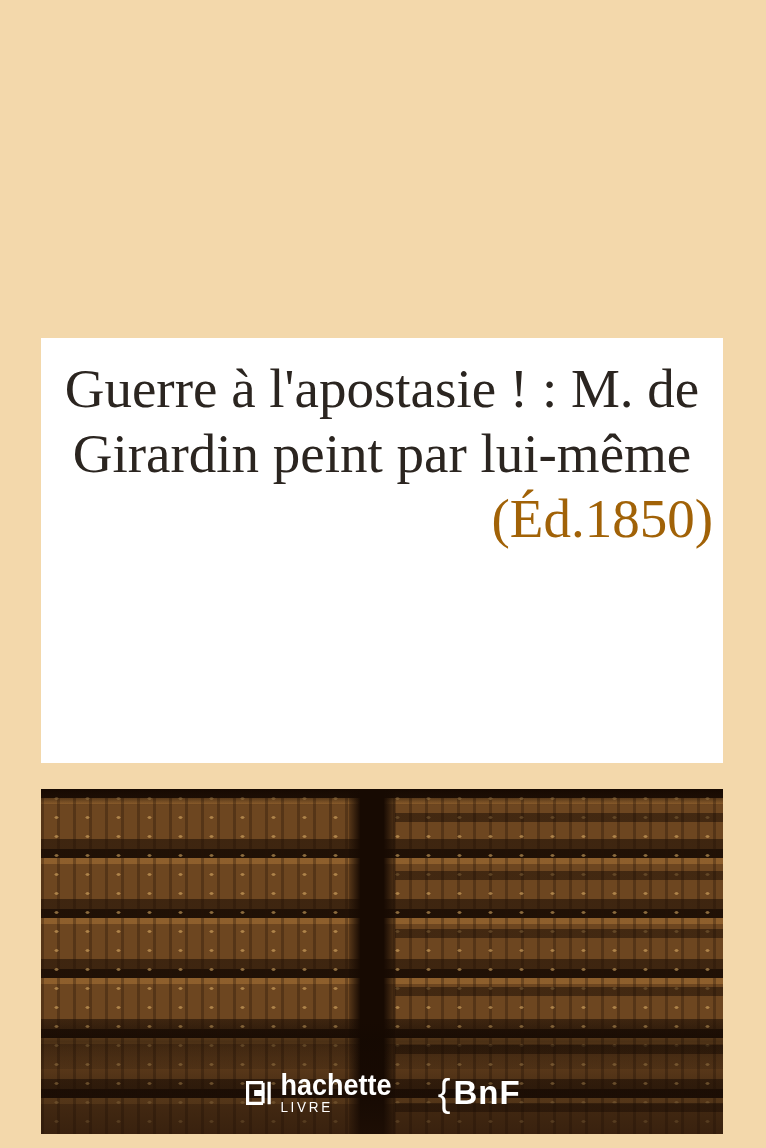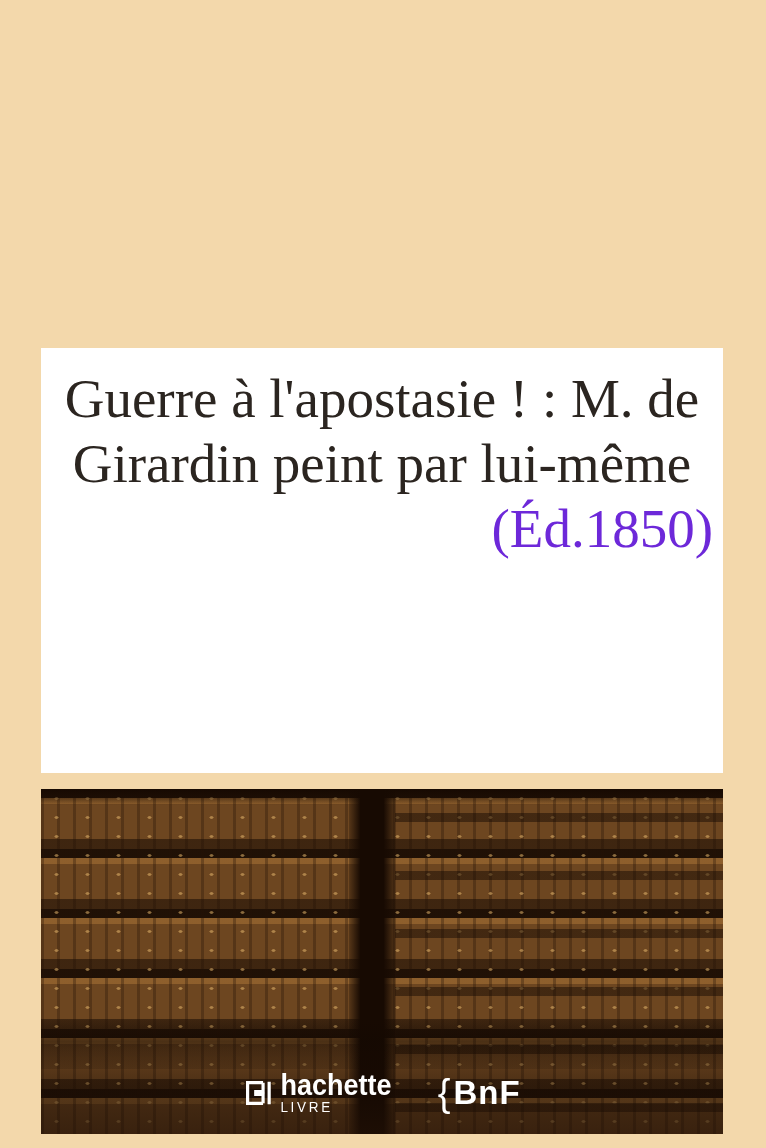--- a/index.html
+++ b/index.html
@@ -66,31 +66,30 @@
     position:absolute;top:118px;right:12px;z-index:6;
     color:#ffffff;font-weight:bold;font-size:45px;line-height:1;
     letter-spacing:-1px;white-space:nowrap;
     transform:scaleX(.86);transform-origin:100% 50%;
   }
 
   
   .band{
     position:absolute;left:41px;top:338px;width:682px;height:425px;
     background:#ffffff;
-    margin-top:10px;
   }
   .title{
     margin-top:18px;text-align:center;
     font-family:"Liberation Serif",serif;
     font-size:55px;line-height:65px;color:#2b2520;
   }
   .edition{
     text-align:right;padding-right:10px;
     font-family:"Liberation Serif",serif;
-    font-size:55px;line-height:65px;color:#6d28d9;
+    font-size:55px;line-height:65px;color:#a16207;
   }
 
   
   .photo-bottom{
     position:absolute;left:41px;top:789px;width:682px;height:345px;
     background:#6d4620;overflow:hidden;
   }
   .pb-stacks{
     position:absolute;inset:0;
     background-image:

